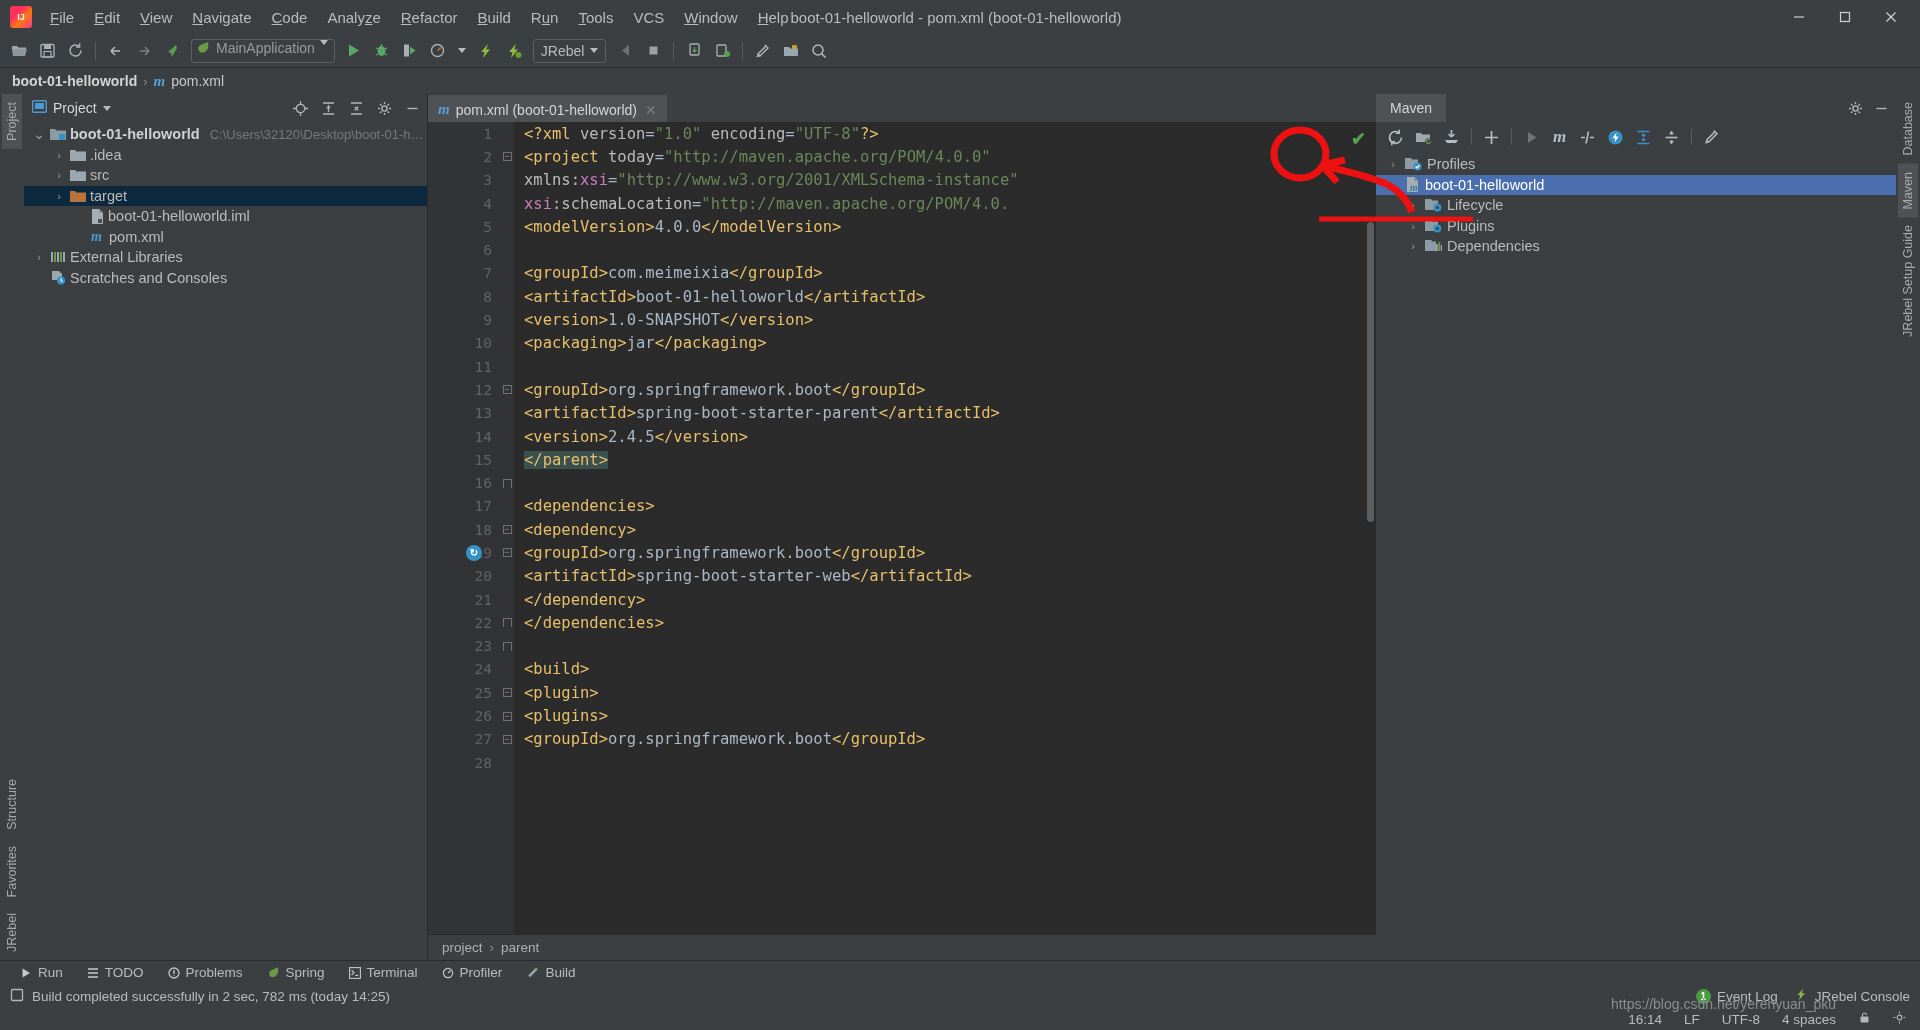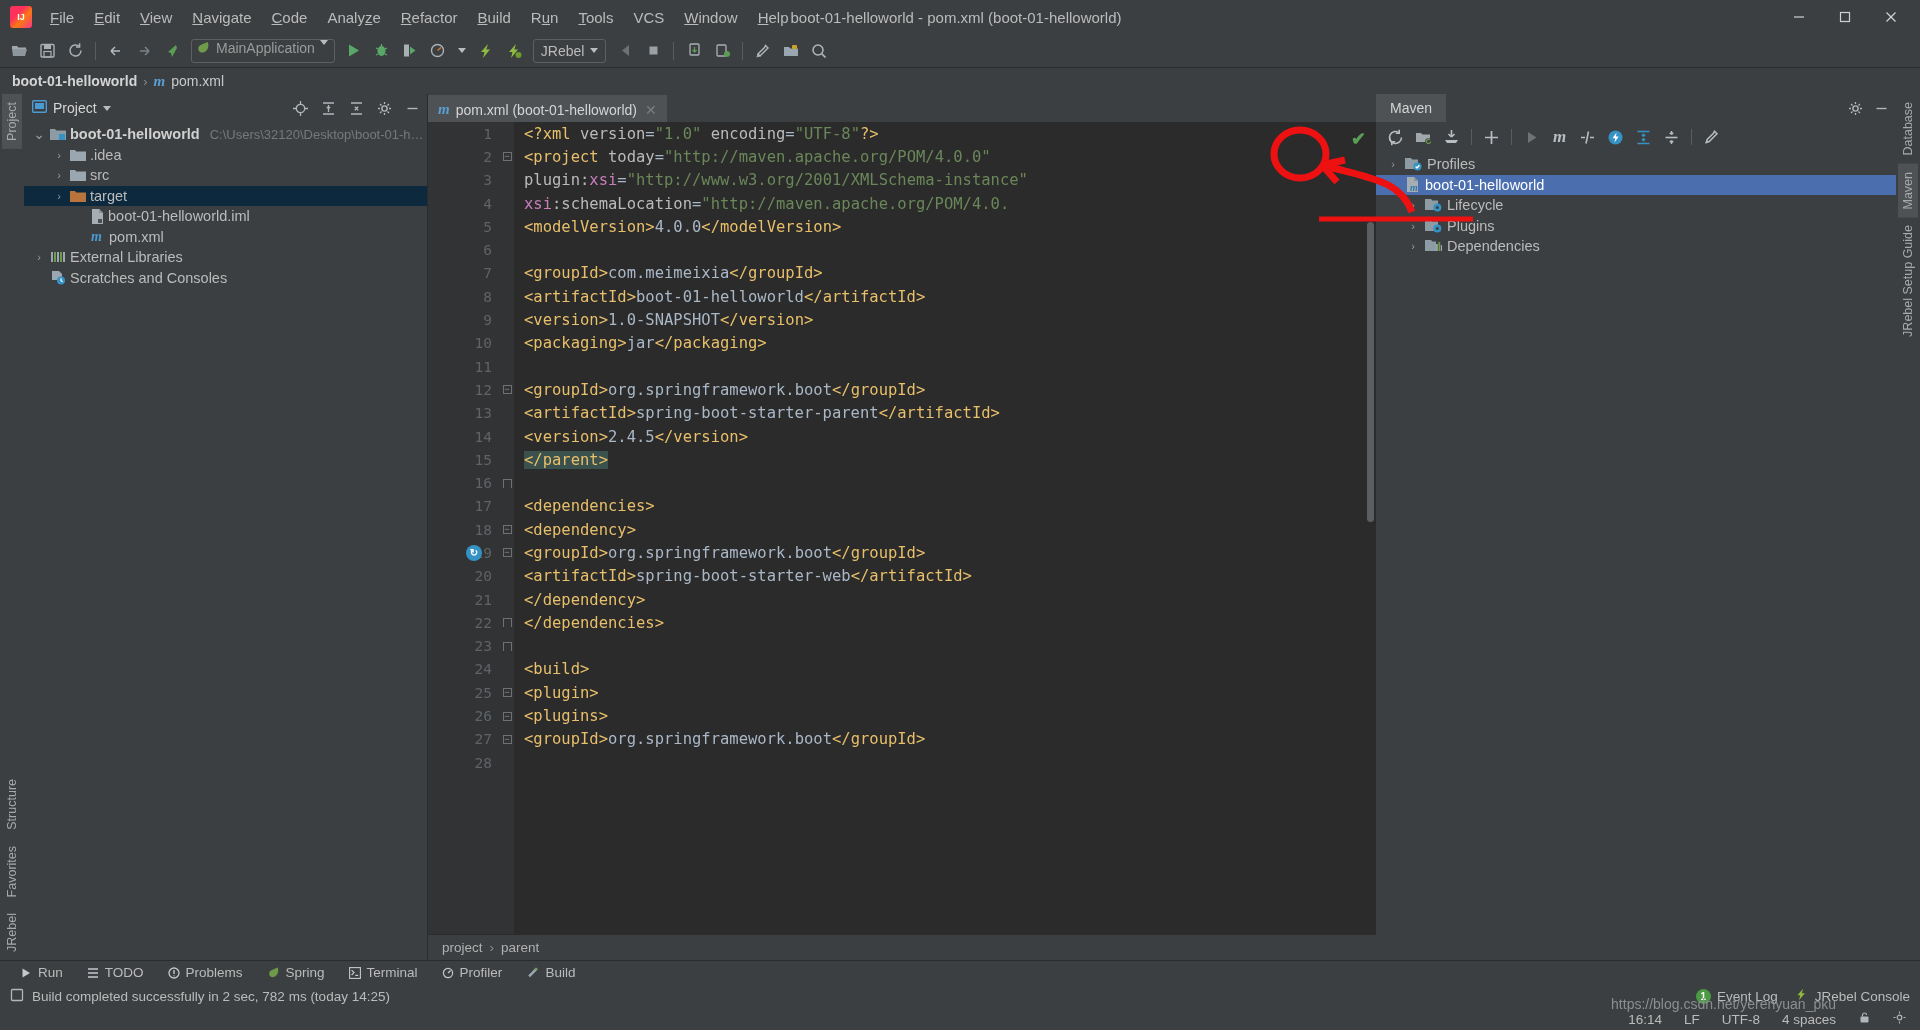--- a/index.html
+++ b/index.html
@@ -524,21 +524,21 @@
               <span>−</span>
             </div>
             <div class="fold">
               <span>−</span>
             </div>
             <div class="fold"></div>
           </div>
         <div class="code" id="code">
             <div class="cline"><span class="k-tag">&lt;?xml </span><span class="k-attr">version</span><span class="k-txt">=</span><span class="k-str">"1.0"</span><span class="k-txt"> </span><span class="k-attr">encoding</span><span class="k-txt">=</span><span class="k-str">"UTF-8"</span><span class="k-tag">?&gt;</span></div>
             <div class="cline"><span class="k-tag">&lt;project </span><span class="k-attr">today</span><span class="k-txt">=</span><span class="k-str">"http://maven.apache.org/POM/4.0.0"</span></div>
-            <div class="cline">         <span class="k-attr">plugin:</span><span class="k-ns">xsi</span><span class="k-txt">=</span><span class="k-str">"http://www.w3.org/2001/XMLSchema-instance"</span></div>
+            <div class="cline">         <span class="k-attr">xmlns:</span><span class="k-ns">xsi</span><span class="k-txt">=</span><span class="k-str">"http://www.w3.org/2001/XMLSchema-instance"</span></div>
             <div class="cline">         <span class="k-ns">xsi</span><span class="k-attr">:schemaLocation</span><span class="k-txt">=</span><span class="k-str">"http://maven.apache.org/POM/4.0.</span></div>
             <div class="cline">    <span class="k-tag">&lt;modelVersion&gt;</span><span class="k-txt">4.0.0</span><span class="k-tag">&lt;/modelVersion&gt;</span></div>
             <div class="cline">&nbsp;</div>
             <div class="cline">    <span class="k-tag">&lt;groupId&gt;</span><span class="k-txt">com.meimeixia</span><span class="k-tag">&lt;/groupId&gt;</span></div>
             <div class="cline">    <span class="k-tag">&lt;artifactId&gt;</span><span class="k-txt">boot-01-helloworld</span><span class="k-tag">&lt;/artifactId&gt;</span></div>
             <div class="cline">    <span class="k-tag">&lt;version&gt;</span><span class="k-txt">1.0-SNAPSHOT</span><span class="k-tag">&lt;/version&gt;</span></div>
             <div class="cline">    <span class="k-tag">&lt;packaging&gt;</span><span class="k-txt">jar</span><span class="k-tag">&lt;/packaging&gt;</span></div>
             <div class="cline">&nbsp;</div>
             <div class="cline">        <span class="k-tag">&lt;groupId&gt;</span><span class="k-txt">org.springframework.boot</span><span class="k-tag">&lt;/groupId&gt;</span></div>
             <div class="cline">        <span class="k-tag">&lt;artifactId&gt;</span><span class="k-txt">spring-boot-starter-parent</span><span class="k-tag">&lt;/artifactId&gt;</span></div>

